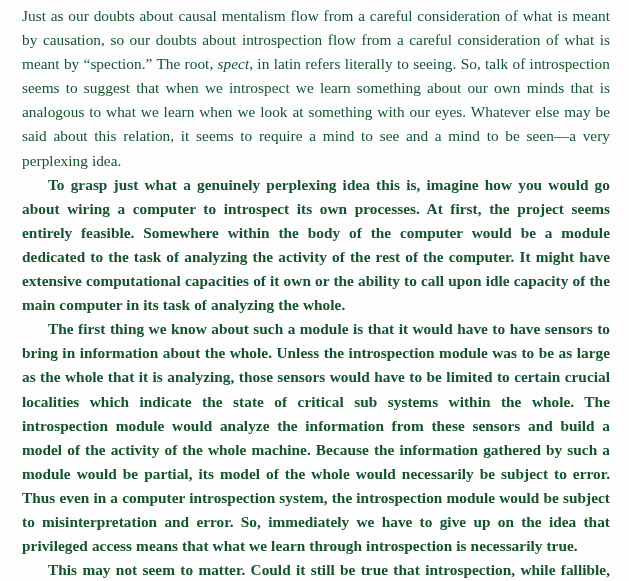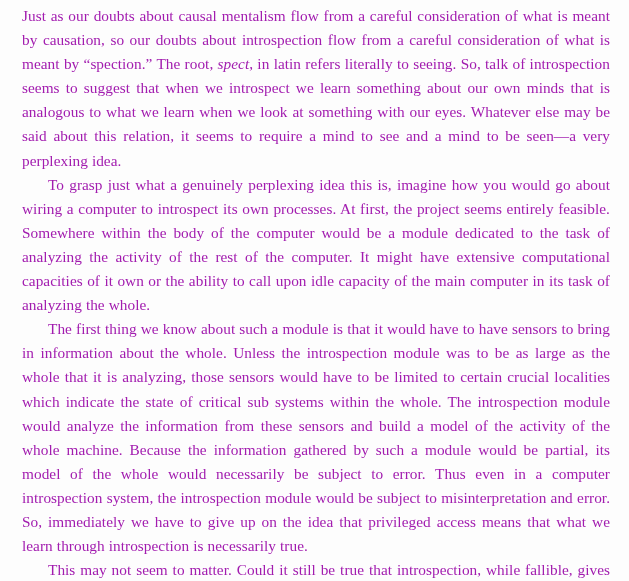--- a/index.html
+++ b/index.html
@@ -29,25 +29,26 @@
     width: 588px;
   }
   p.para {
     margin: 0 0 0.0em 0;
     text-align: justify;
     text-justify: inter-word;
     font-size: 15.3px;
     line-height: 24.1px;
     letter-spacing: 0.04px;
     word-spacing: 0.2px;
-    color: #a21caf;
+    color: #14532d;
     text-indent: 0;
   }
   p.para.indent {
     text-indent: 26px;
+    font-weight: bold;
   }
   p.para + p.para {
     margin-top: 0px;
   }
   .it {
     font-style: italic;
   }
 </style>
 </head>
 <body>

